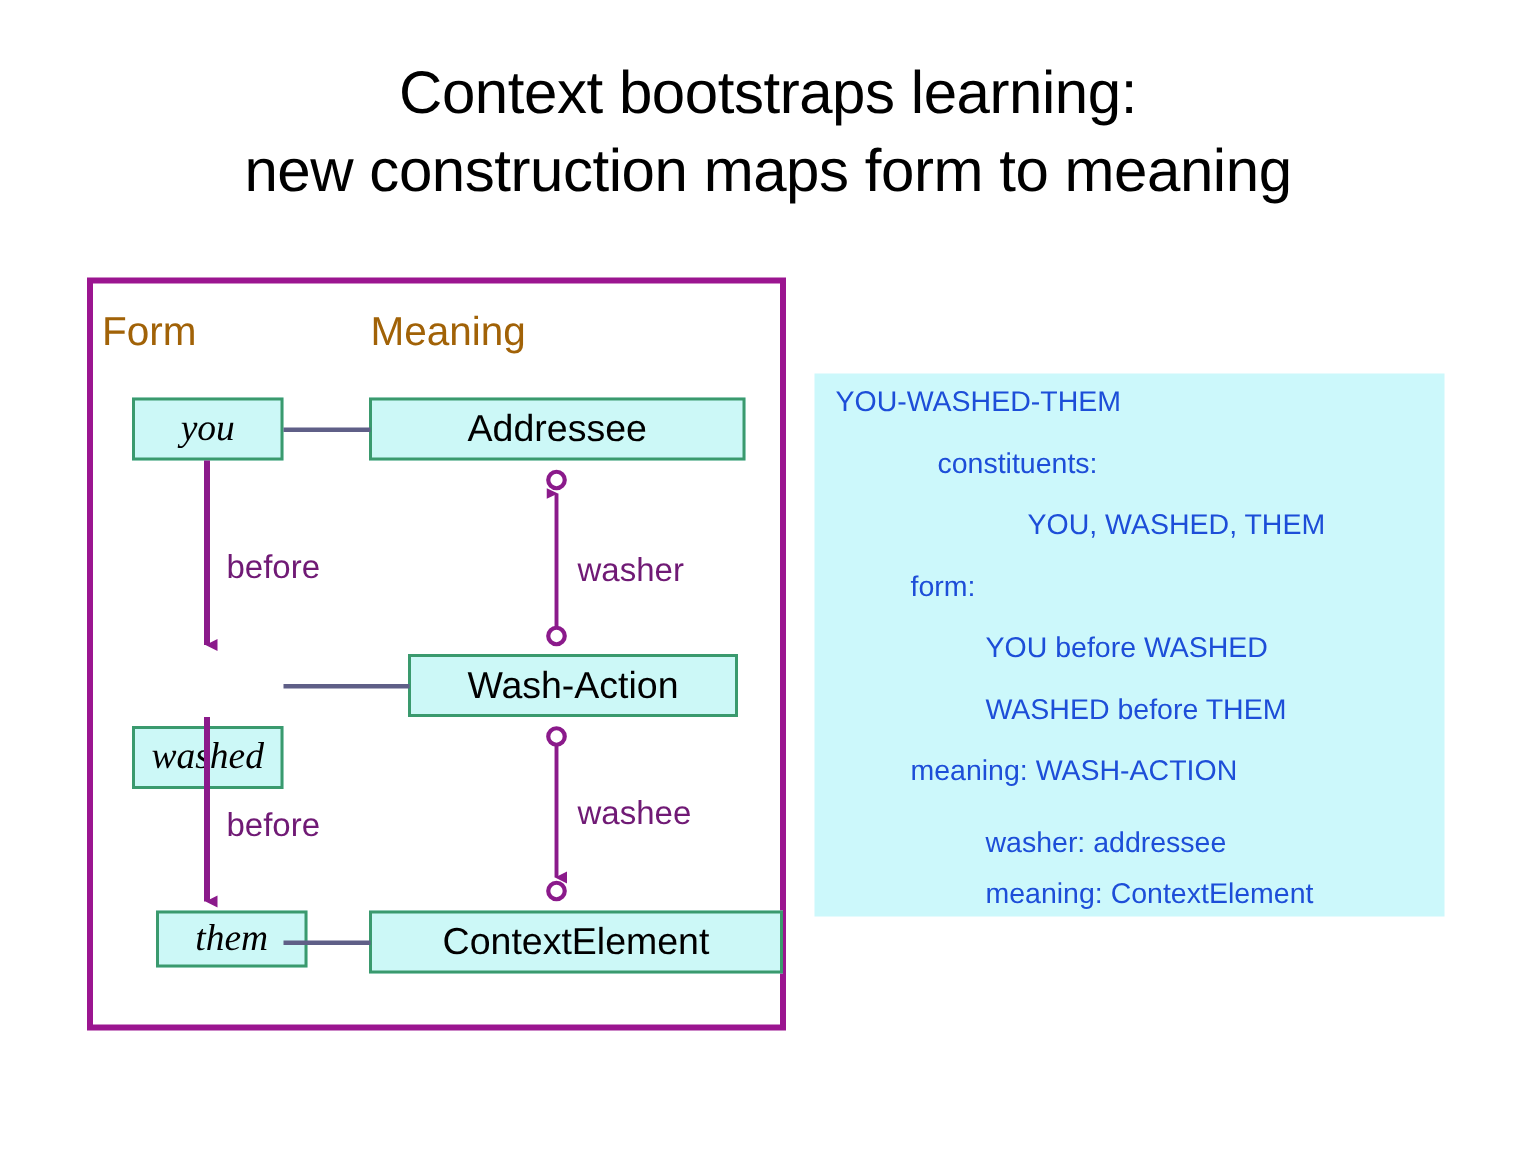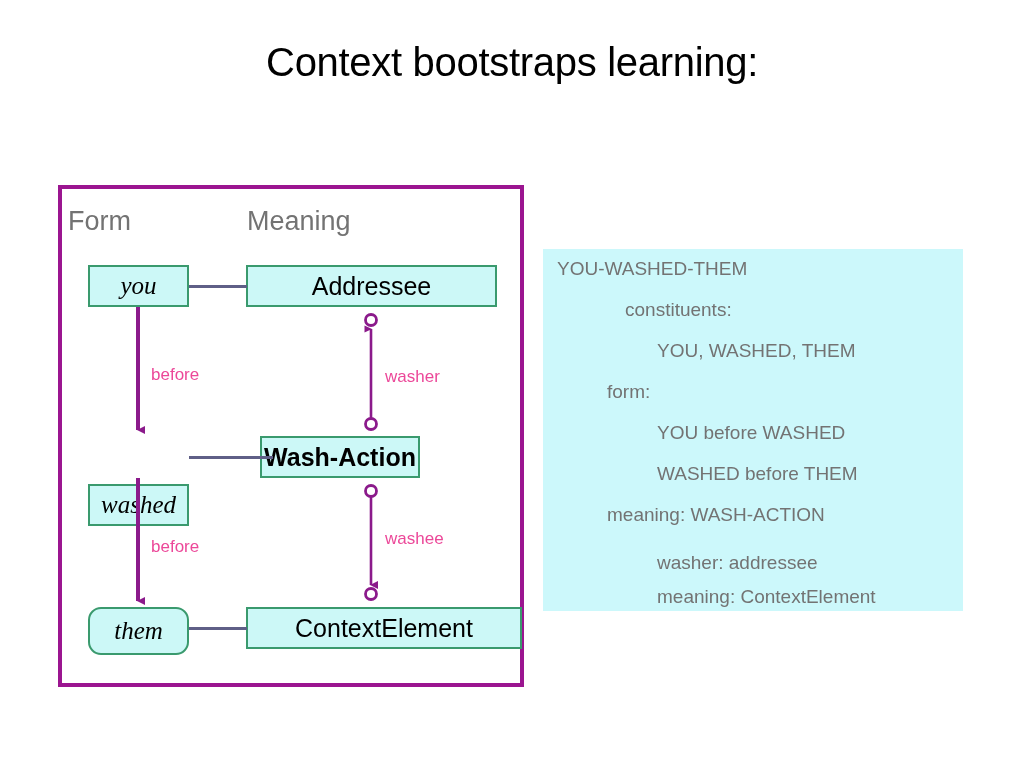--- a/index.html
+++ b/index.html
@@ -38,21 +38,21 @@
     top: 185px;
     width: 466px;
     height: 502px;
     border: 4px solid #9b1590;
     background: #ffffff;
     box-sizing: border-box;
   }
 
   .column-header {
     position: absolute;
-    color: #737373;
+    color: #a16207;
     font-size: 27px;
     font-family: "Liberation Sans", sans-serif;
     white-space: nowrap;
   }
   #header-form    { left: 68px;  top: 206px; }
   #header-meaning { left: 247px; top: 206px; }
 
   
   .node-box {
     position: absolute;
@@ -70,23 +70,23 @@
     font-style: italic;
     font-size: 25px;
   }
   .meaning-box {
     font-family: "Liberation Sans", sans-serif;
     font-size: 25px;
   }
 
   #box-you        { left: 88px;  top: 265px; width: 101px; height: 42px; }
   #box-washed     { left: 88px;  top: 436px; width: 101px; height: 42px; margin-top: 48px; }
-  #box-them       { left: 88px;  top: 607px; width: 101px; height: 48px; border-radius: 13px; }
+  #box-them       { left: 104px;  top: 607px; width: 101px; height: 38px; }
   #box-addressee  { left: 246px; top: 265px; width: 251px; height: 42px; text-align: center; }
-  #box-washaction { left: 260px; top: 436px; width: 160px; height: 42px; font-weight: bold; }
+  #box-washaction { left: 272px; top: 436px; width: 220px; height: 42px; }
   #box-context    { left: 246px; top: 607px; width: 276px; height: 42px; }
 
   
   .hlink {
     position: absolute;
     height: 3px;
     background: #5f5f87;
   }
   #hlink-1 { left: 189px; top: 285px; width: 58px; }
   #hlink-2 { left: 189px; top: 456px; width: 84px; }
@@ -97,57 +97,58 @@
     position: absolute;
     left: 0;
     top: 0;
     width: 1024px;
     height: 768px;
     pointer-events: none;
   }
 
   .edge-label {
     position: absolute;
-    color: #ec4899;
-    font-size: 17px;
+    color: #701a75;
+    font-size: 22px;
     font-family: "Liberation Sans", sans-serif;
     white-space: nowrap;
   }
   #label-before-1 { left: 151px; top: 365px; }
   #label-before-2 { left: 151px; top: 537px; }
   #label-washer   { left: 385px; top: 367px; }
   #label-washee   { left: 385px; top: 529px; }
 
   
   #info-panel {
     position: absolute;
     left: 543px;
     top: 249px;
     width: 420px;
     height: 362px;
     background: #ccf8fb;
     box-sizing: border-box;
   }
   .info-line {
     position: absolute;
-    color: #737373;
+    color: #1d4ed8;
     font-size: 19px;
     font-family: "Liberation Sans", sans-serif;
     white-space: nowrap;
     line-height: 20px;
   }
   .indent-0 { left: 14px; }
   .indent-1 { left: 64px; }
   .indent-2 { left: 114px; }
 </style>
 </head>
 <body>
 
 <div id="title-block">
   <span id="title-line-1">Context bootstraps learning:</span>
+  <span id="title-line-2">new construction maps form to meaning</span>
 </div>
 
 <div id="diagram-frame"></div>
 
 <div class="column-header" id="header-form">Form</div>
 <div class="column-header" id="header-meaning">Meaning</div>
 
 <div class="node-box form-box" id="box-you">you</div>
 <div class="node-box form-box" id="box-washed">washed</div>
 <div class="node-box form-box" id="box-them">them</div>
@@ -192,20 +193,20 @@
 </svg>
 
 <div class="edge-label" id="label-before-1">before</div>
 <div class="edge-label" id="label-before-2">before</div>
 <div class="edge-label" id="label-washer">washer</div>
 <div class="edge-label" id="label-washee">washee</div>
 
 <div id="info-panel">
     <div class="info-line indent-0" style="top: 10px;">YOU-WASHED-THEM</div>
     <div class="info-line indent-1" style="top: 51px; margin-left: 18px;">constituents:</div>
-    <div class="info-line indent-2" style="top: 92px;">YOU, WASHED, THEM</div>
+    <div class="info-line indent-2" style="top: 92px; margin-left: 28px;">YOU, WASHED, THEM</div>
     <div class="info-line indent-1" style="top: 133px;">form:</div>
     <div class="info-line indent-2" style="top: 174px;">YOU before WASHED</div>
     <div class="info-line indent-1" style="top: 256px;">meaning: WASH-ACTION</div>
     <div class="info-line indent-2" style="top: 215px;">WASHED before THEM</div>
     <div class="info-line indent-2" style="top: 304px;">washer: addressee</div>
     <div class="info-line indent-2" style="top: 338px;">meaning: ContextElement</div>
   </div>
 
 </body></html>

